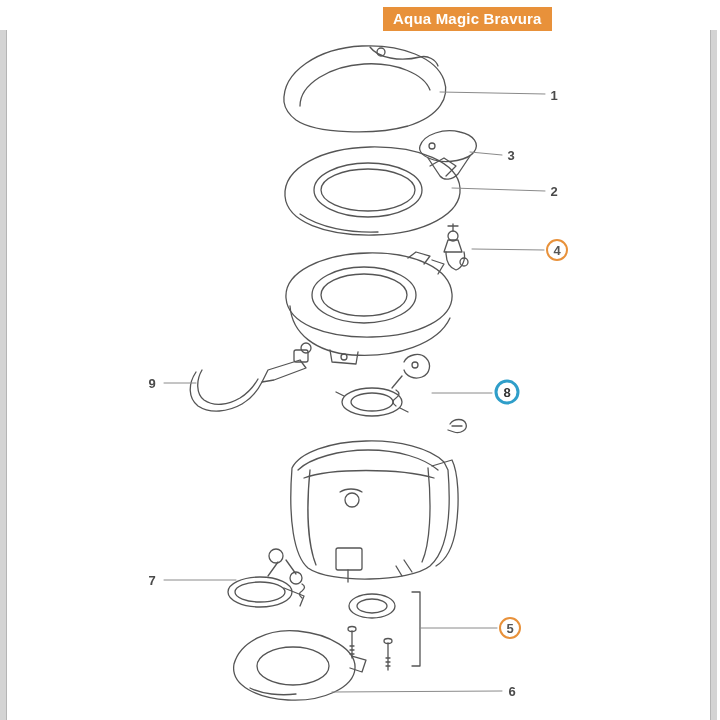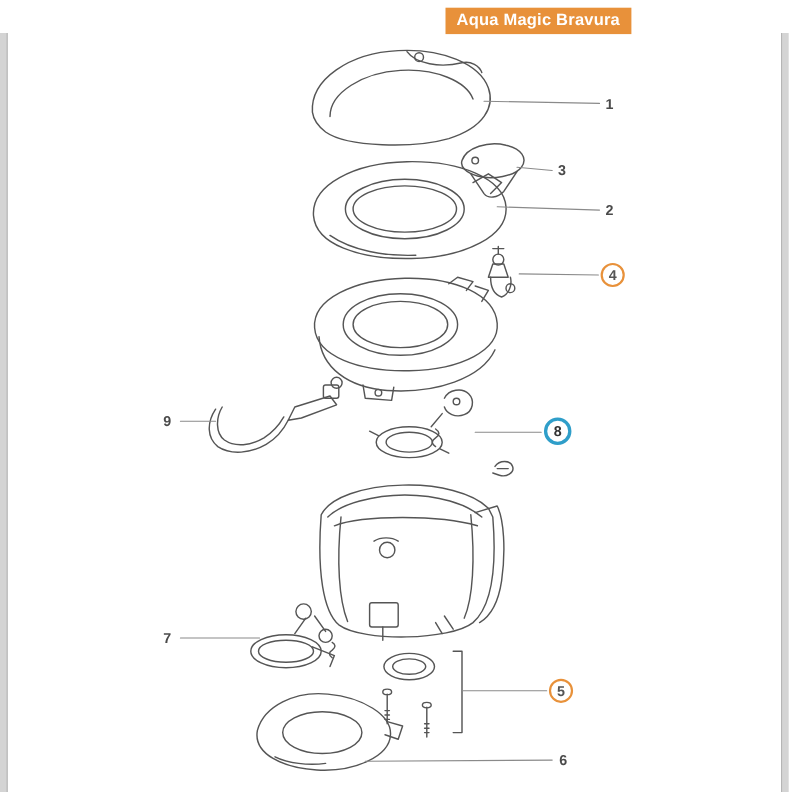--- a/index.html
+++ b/index.html
@@ -10,21 +10,21 @@
     background:#ffffff;
     overflow:hidden;
   }
   .side-border{
     position:absolute;top:30px;bottom:0;width:6px;
     background:#d4d4d4;
   }
   .side-border.left{left:0;border-right:1px solid #b5b5b5;}
   .side-border.right{right:3px;border-left:1px solid #b5b5b5;}
   .title-banner{
-    position:absolute;left:405px;top:7px;
+    position:absolute;left:383px;top:7px;
     background:#e8913a;
     color:#ffffff;
     font-weight:bold;
     font-size:15px;
     padding:3px 10px 4px 10px;
     letter-spacing:.2px;
     white-space:nowrap;
   }
   svg.diagram{position:absolute;left:0;top:0;}
   .callout{

